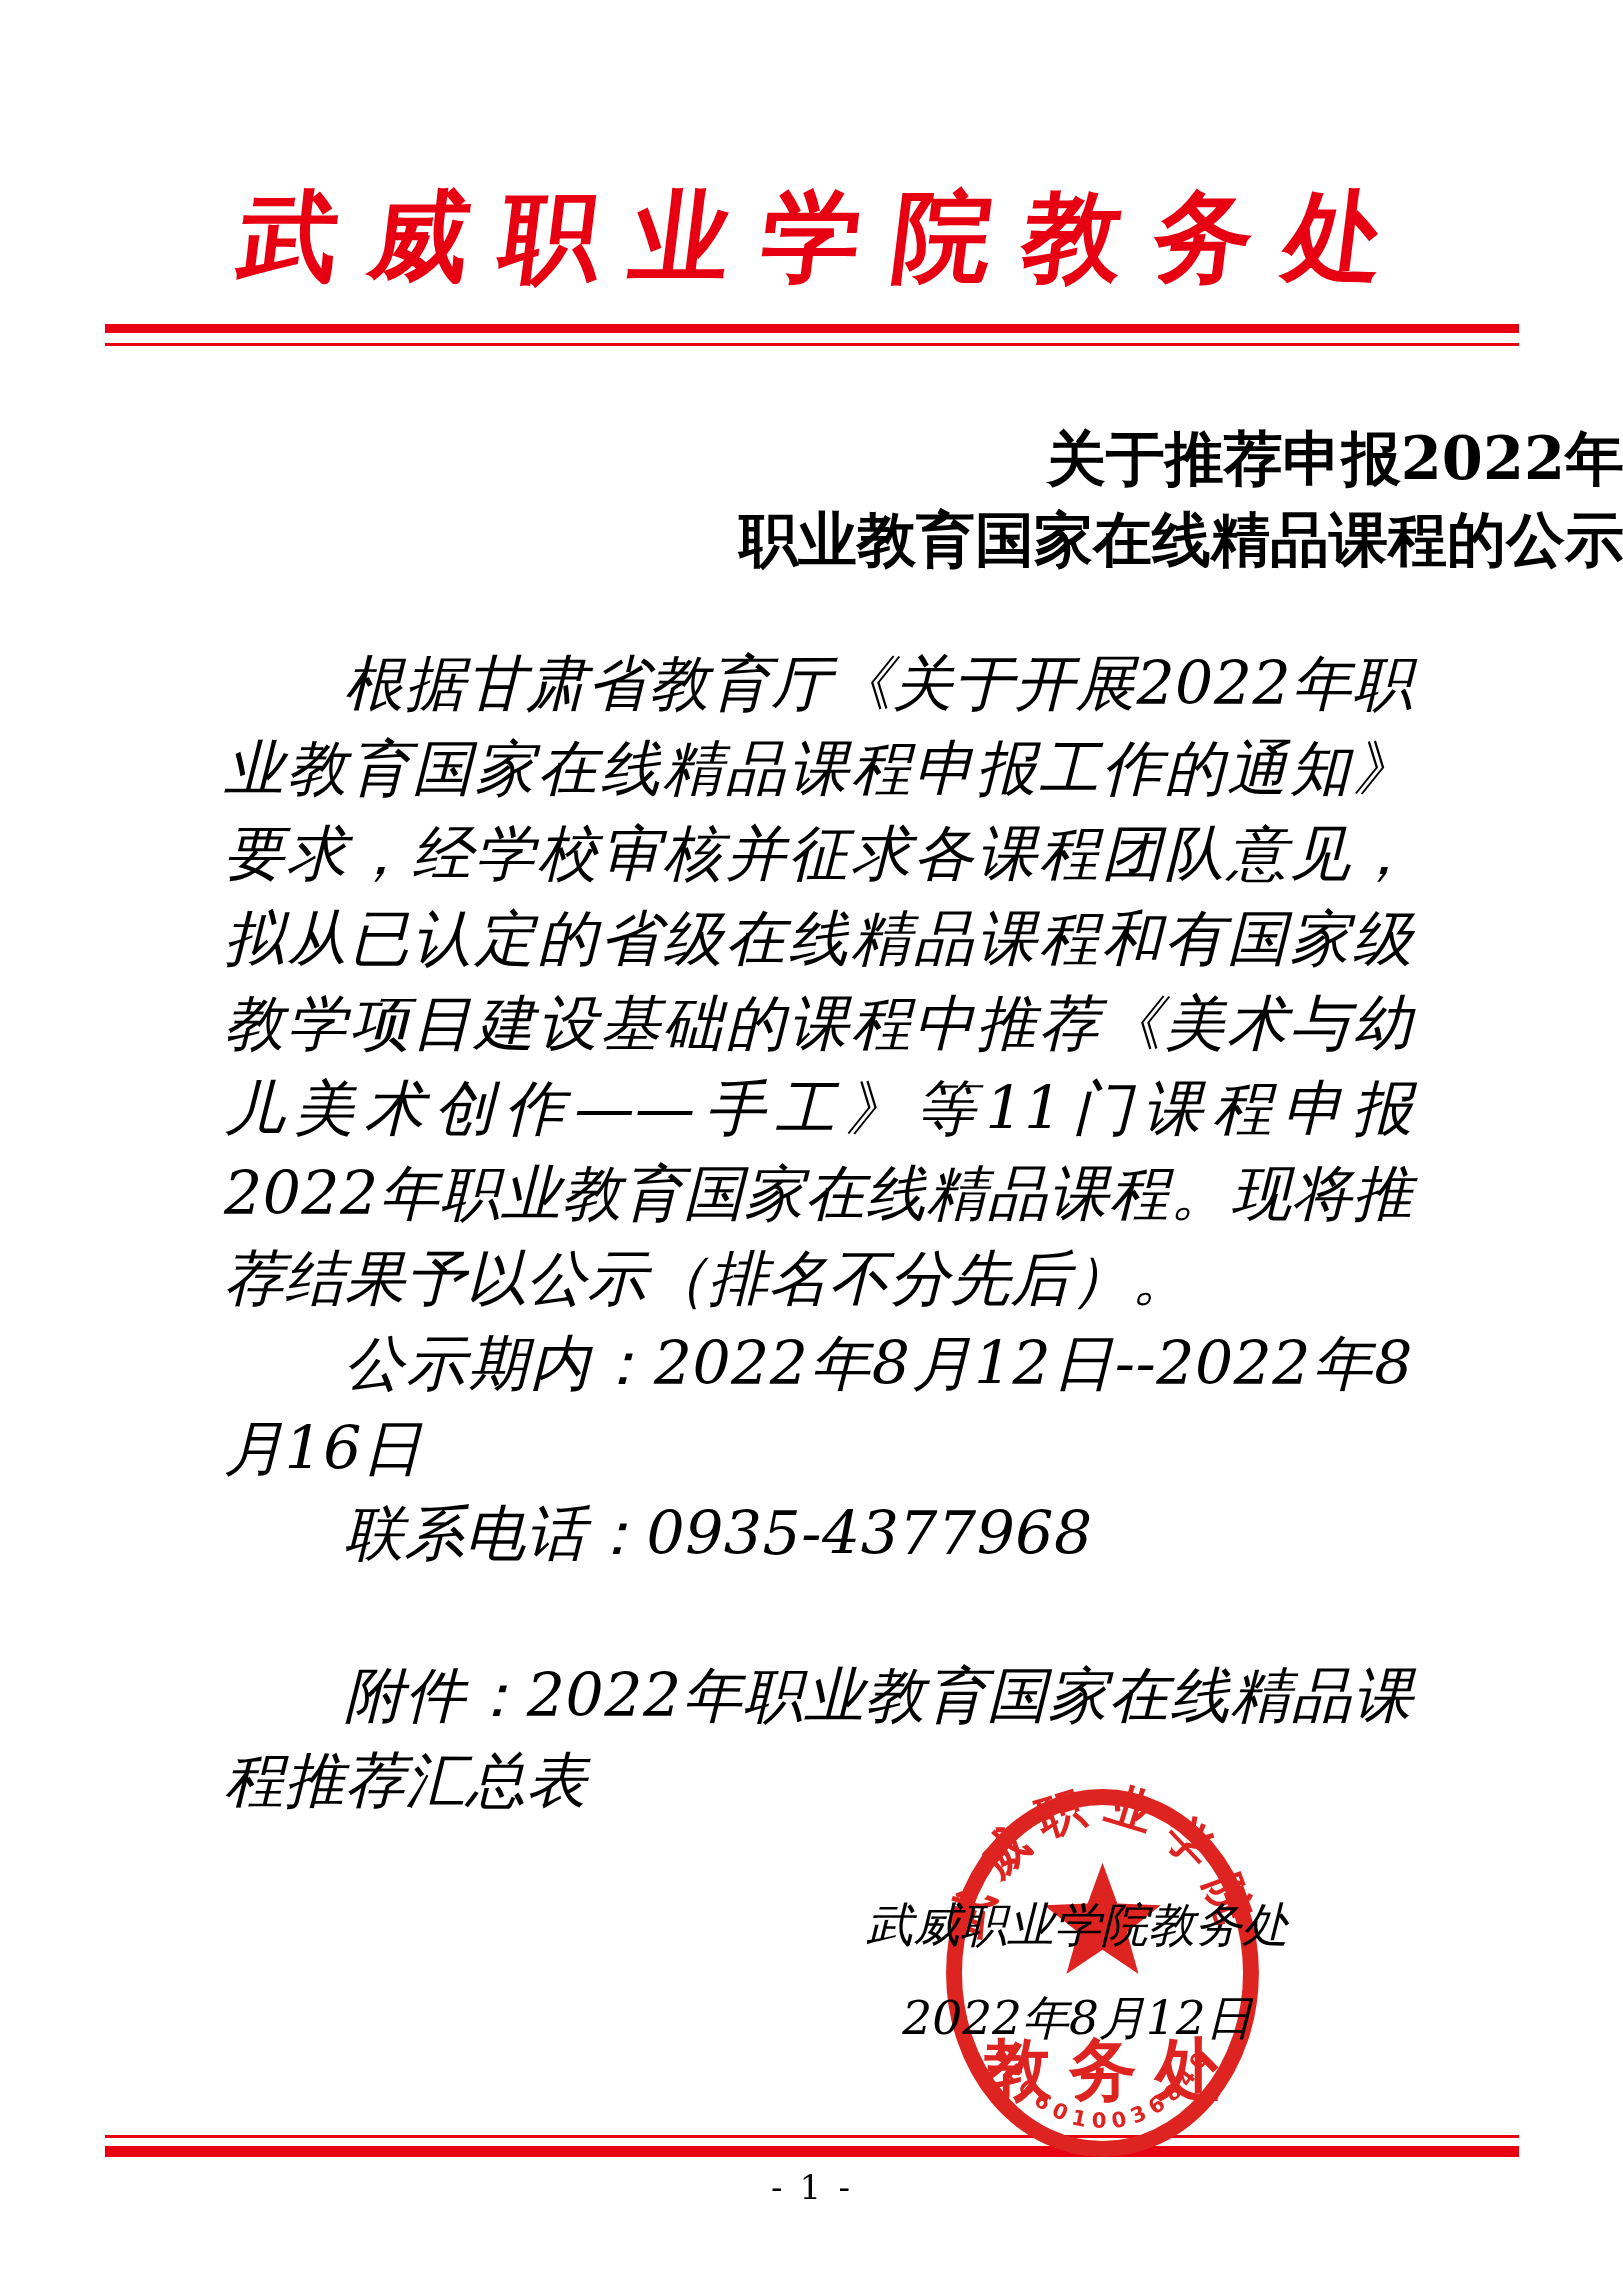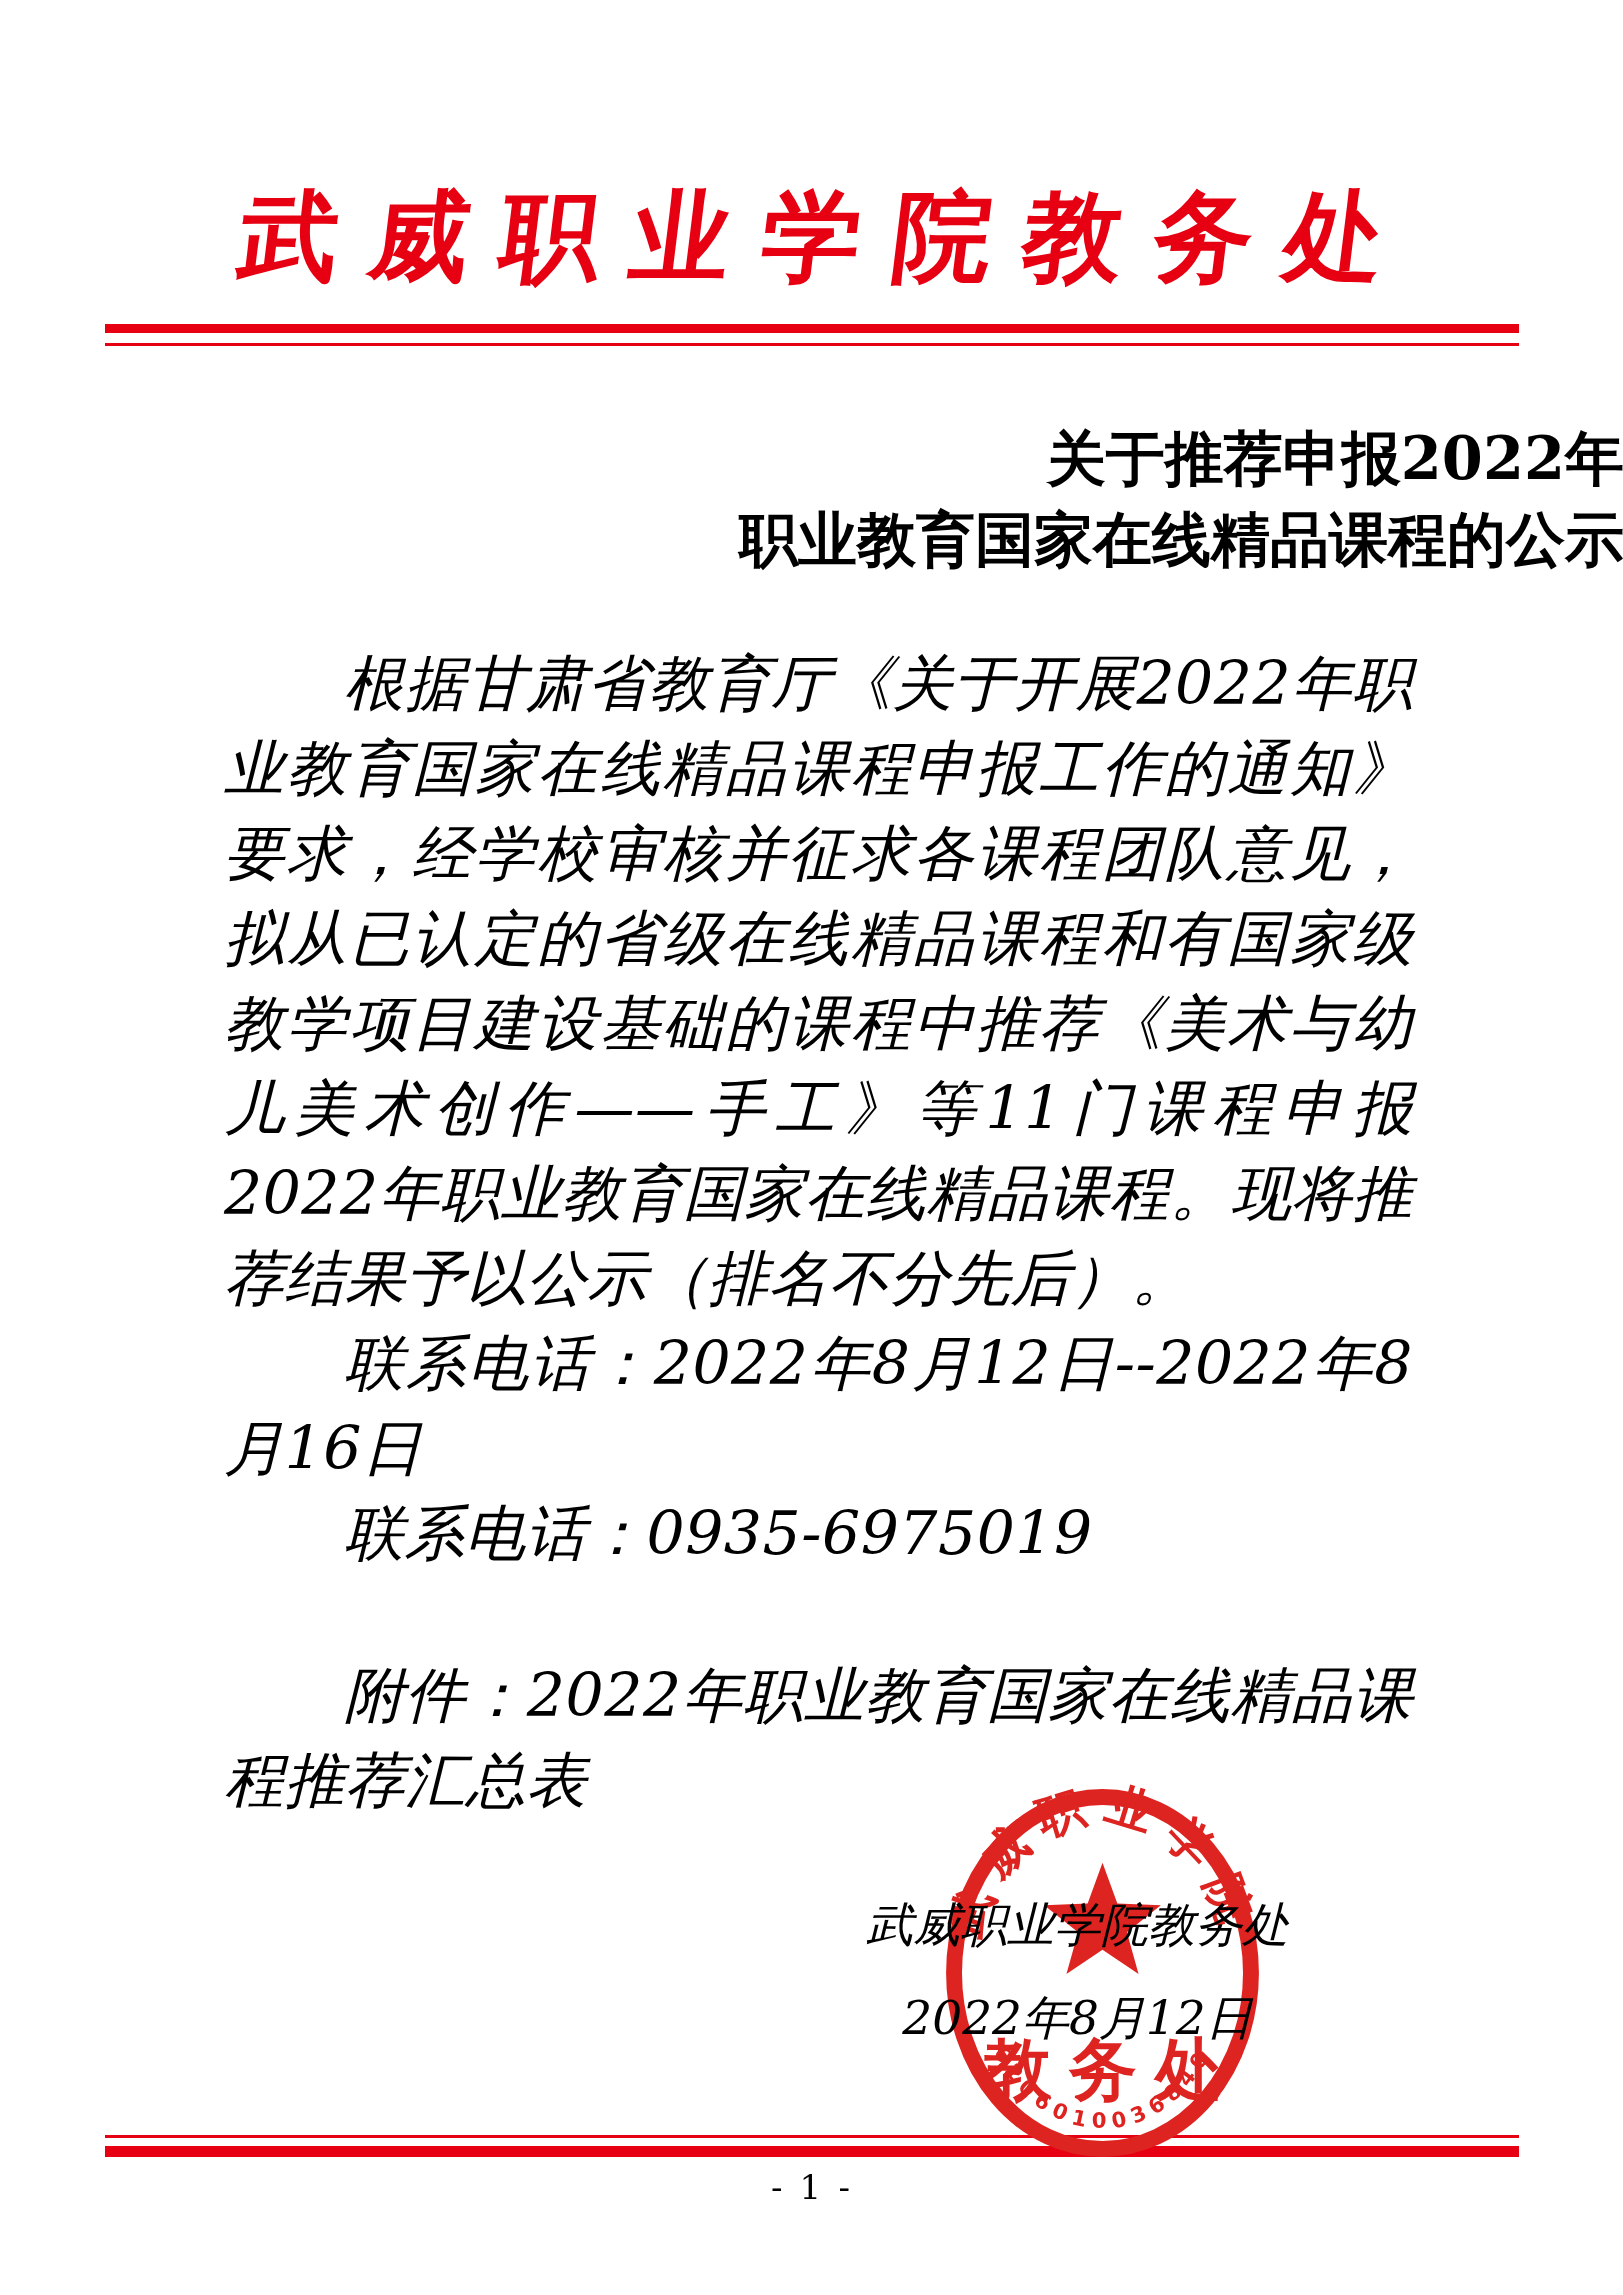--- a/index.html
+++ b/index.html
@@ -123,22 +123,22 @@
   <div class="rule rule-head-thick"></div>
   <div class="rule rule-head-thin"></div>
 
   <h1 class="doc-title">
     <span>关于推荐申报2022年</span><br>
     <span>职业教育国家在线精品课程的公示</span>
   </h1>
 
   <main class="doc-body">
     <p>根据甘肃省教育厅《关于开展2022年职业教育国家在线精品课程申报工作的通知》要求，经学校审核并征求各课程团队意见，拟从已认定的省级在线精品课程和有国家级教学项目建设基础的课程中推荐《美术与幼儿美术创作——手工》等11门课程申报2022年职业教育国家在线精品课程。现将推荐结果予以公示（排名不分先后）。</p>
-    <p>联系电话：2022年8月12日--2022年8月16日</p>
-    <p>联系电话：0935-6975019</p>
+    <p>公示期内：2022年8月12日--2022年8月16日</p>
+    <p>联系电话：0935-4377968</p>
     <p class="para-attachment">附件：2022年职业教育国家在线精品课程推荐汇总表</p>
   </main>
 
   <div class="signature-block">
     <div>武威职业学院教务处</div>
     <div>2022年8月12日</div>
   </div>
 
   <svg class="seal" viewBox="0 0 624 728" xmlns="http://www.w3.org/2000/svg">
 

